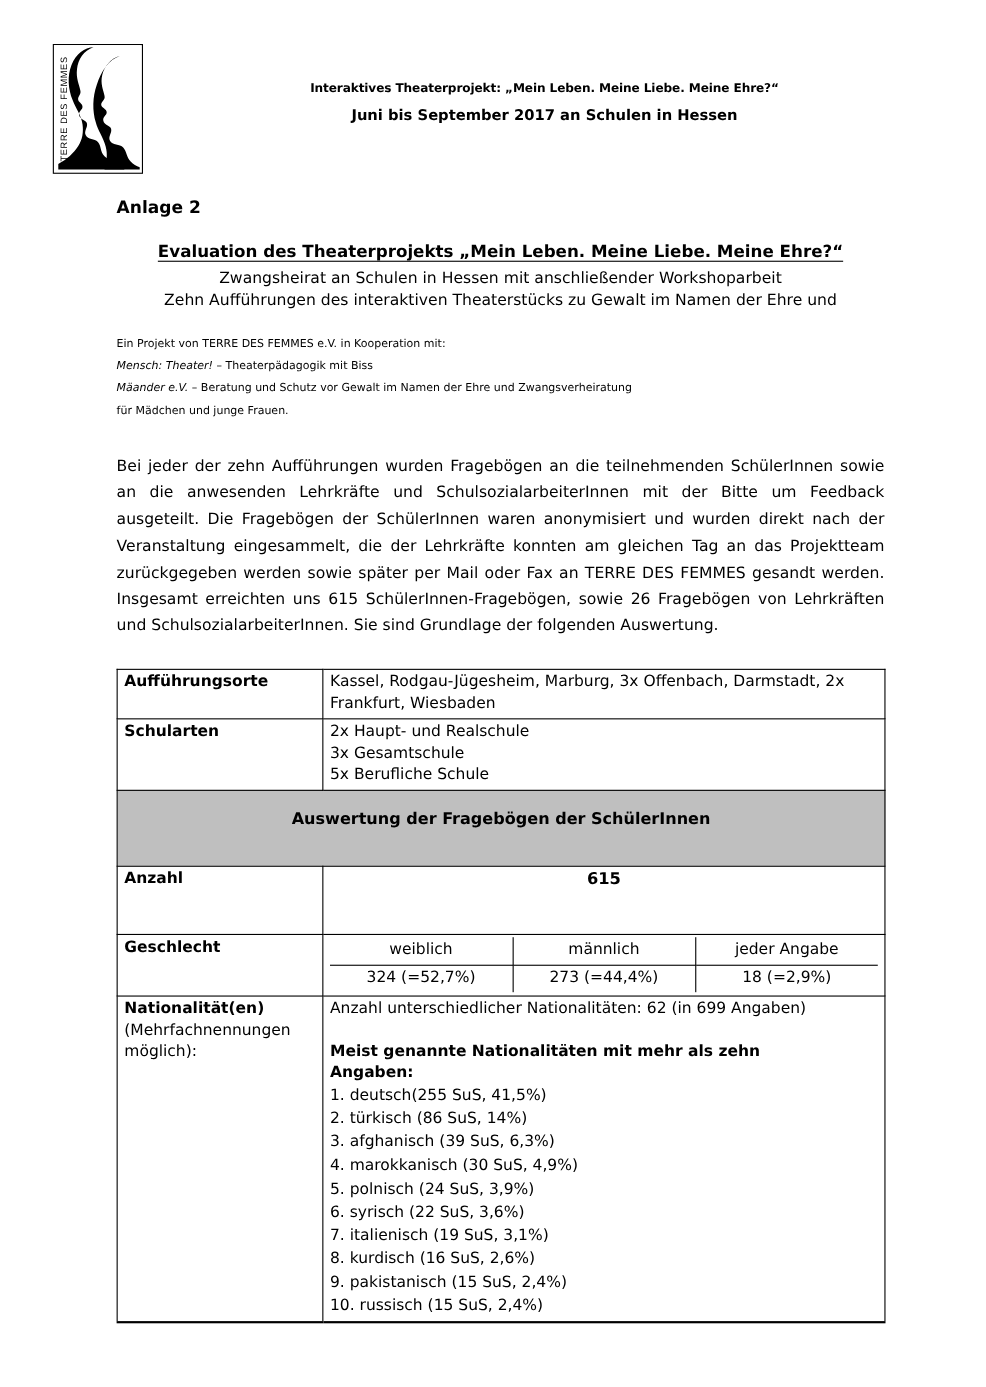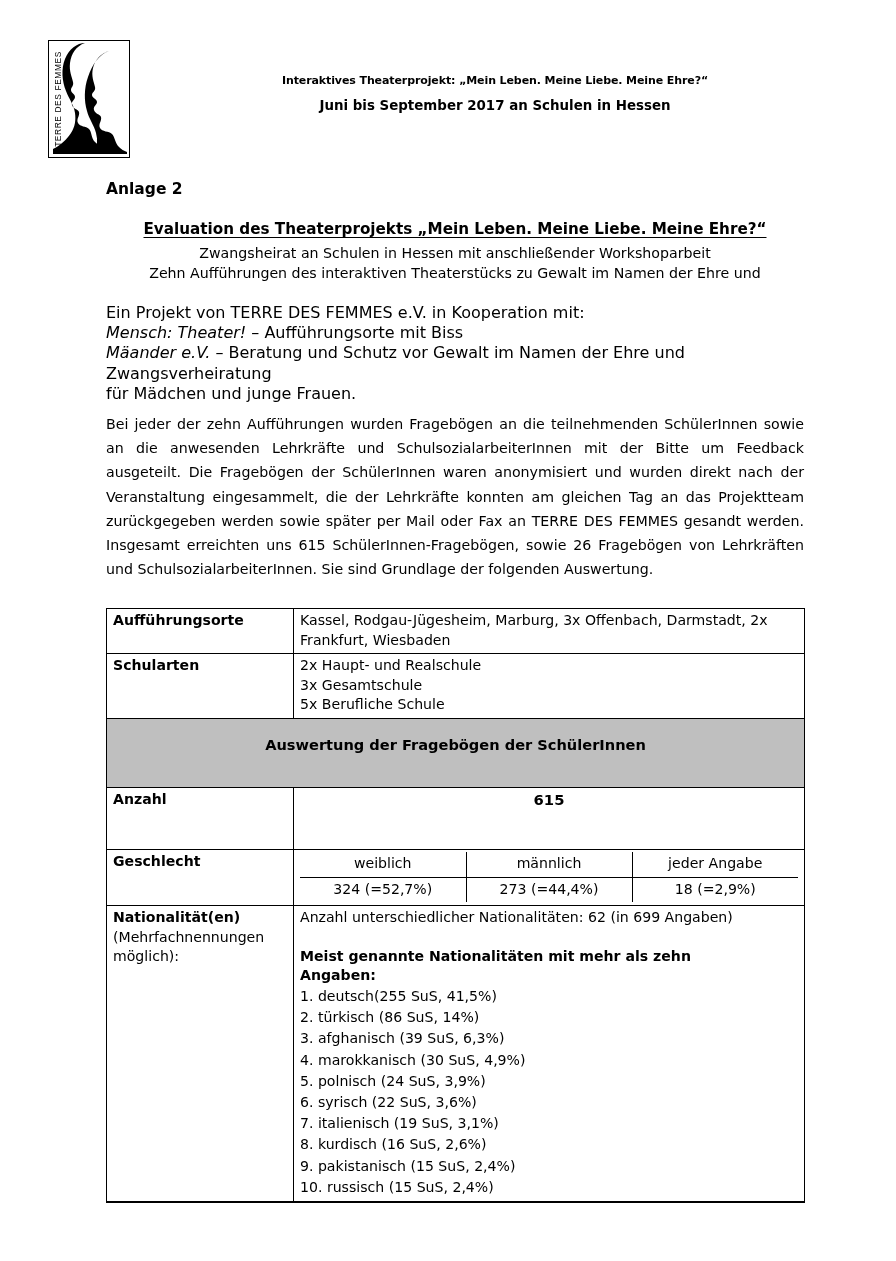--- a/index.html
+++ b/index.html
@@ -101,21 +101,21 @@
     text-align: center;
     font-size: 14.2px;
     line-height: 20px;
   }
 
   .partners {
     position: absolute;
     top: 303px;
     left: 0;
     width: 698px;
-    font-size: 16px;
+    font-size: 10px;
     line-height: 20.2px;
   }
   .partners .ital { font-style: italic; }
 
   .intro {
     position: absolute;
     top: 412px;
     left: 0;
     width: 698px;
     font-size: 14.2px;
@@ -244,21 +244,21 @@
 
     <div class="eval-title">Evaluation des Theaterprojekts „Mein Leben. Meine Liebe. Meine Ehre?“</div>
 
     <div class="eval-sub">
       <div>Zwangsheirat an Schulen in Hessen mit anschließender Workshoparbeit</div>
       <div>Zehn Aufführungen des interaktiven Theaterstücks zu Gewalt im Namen der Ehre und</div>
     </div>
 
     <div class="partners">
       <div>Ein Projekt von TERRE DES FEMMES e.V. in Kooperation mit:</div>
-      <div><span class="ital">Mensch: Theater!</span><span> – Aufführungsorte mit Biss</span></div>
+      <div><span class="ital">Mensch: Theater!</span><span> – Theaterpädagogik mit Biss</span></div>
       <div><span class="ital">Mäander e.V.</span><span> – Beratung und Schutz vor Gewalt im Namen der Ehre und Zwangsverheiratung</span></div>
       <div>für Mädchen und junge Frauen.</div>
     </div>
 
     <div class="intro">Bei jeder der zehn Aufführungen wurden Fragebögen an die teilnehmenden SchülerInnen sowie an die anwesenden Lehrkräfte und SchulsozialarbeiterInnen mit der Bitte um Feedback ausgeteilt. Die Fragebögen der SchülerInnen waren anonymisiert und wurden direkt nach der Veranstaltung eingesammelt, die der Lehrkräfte konnten am gleichen Tag an das Projektteam zurückgegeben werden sowie später per Mail oder Fax an TERRE DES FEMMES gesandt werden. Insgesamt erreichten uns 615 SchülerInnen-Fragebögen, sowie 26 Fragebögen von Lehrkräften und SchulsozialarbeiterInnen. Sie sind Grundlage der folgenden Auswertung.</div>
   </div>
 
   <div class="tbl-wrap">
     <table class="data">
       <colgroup>

